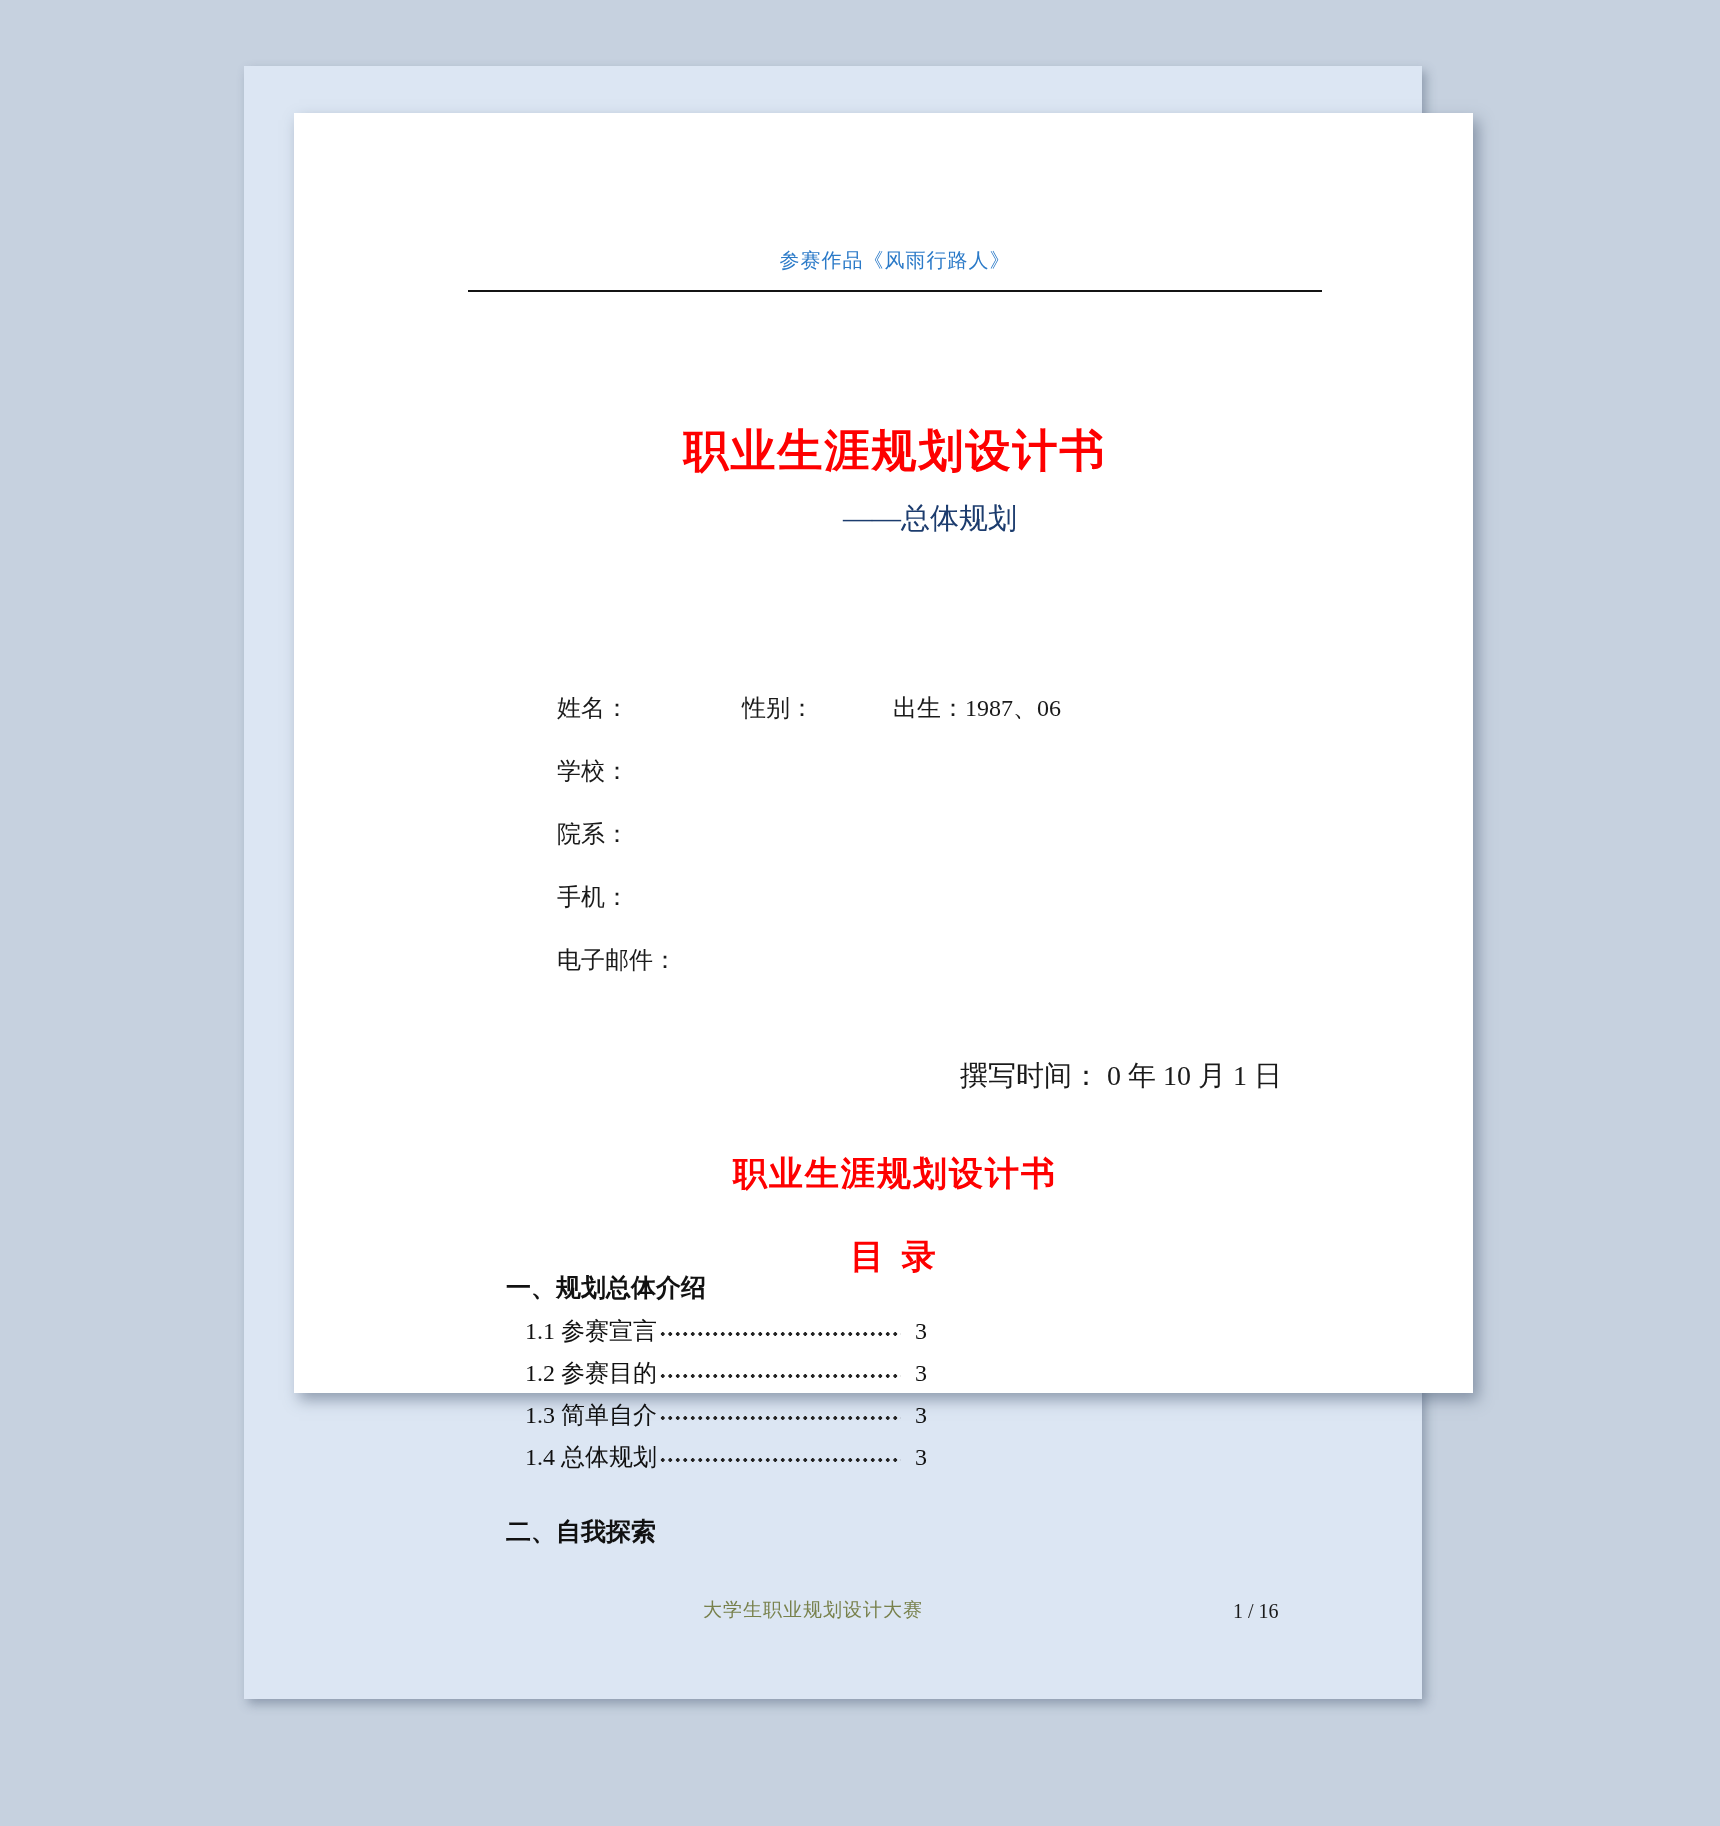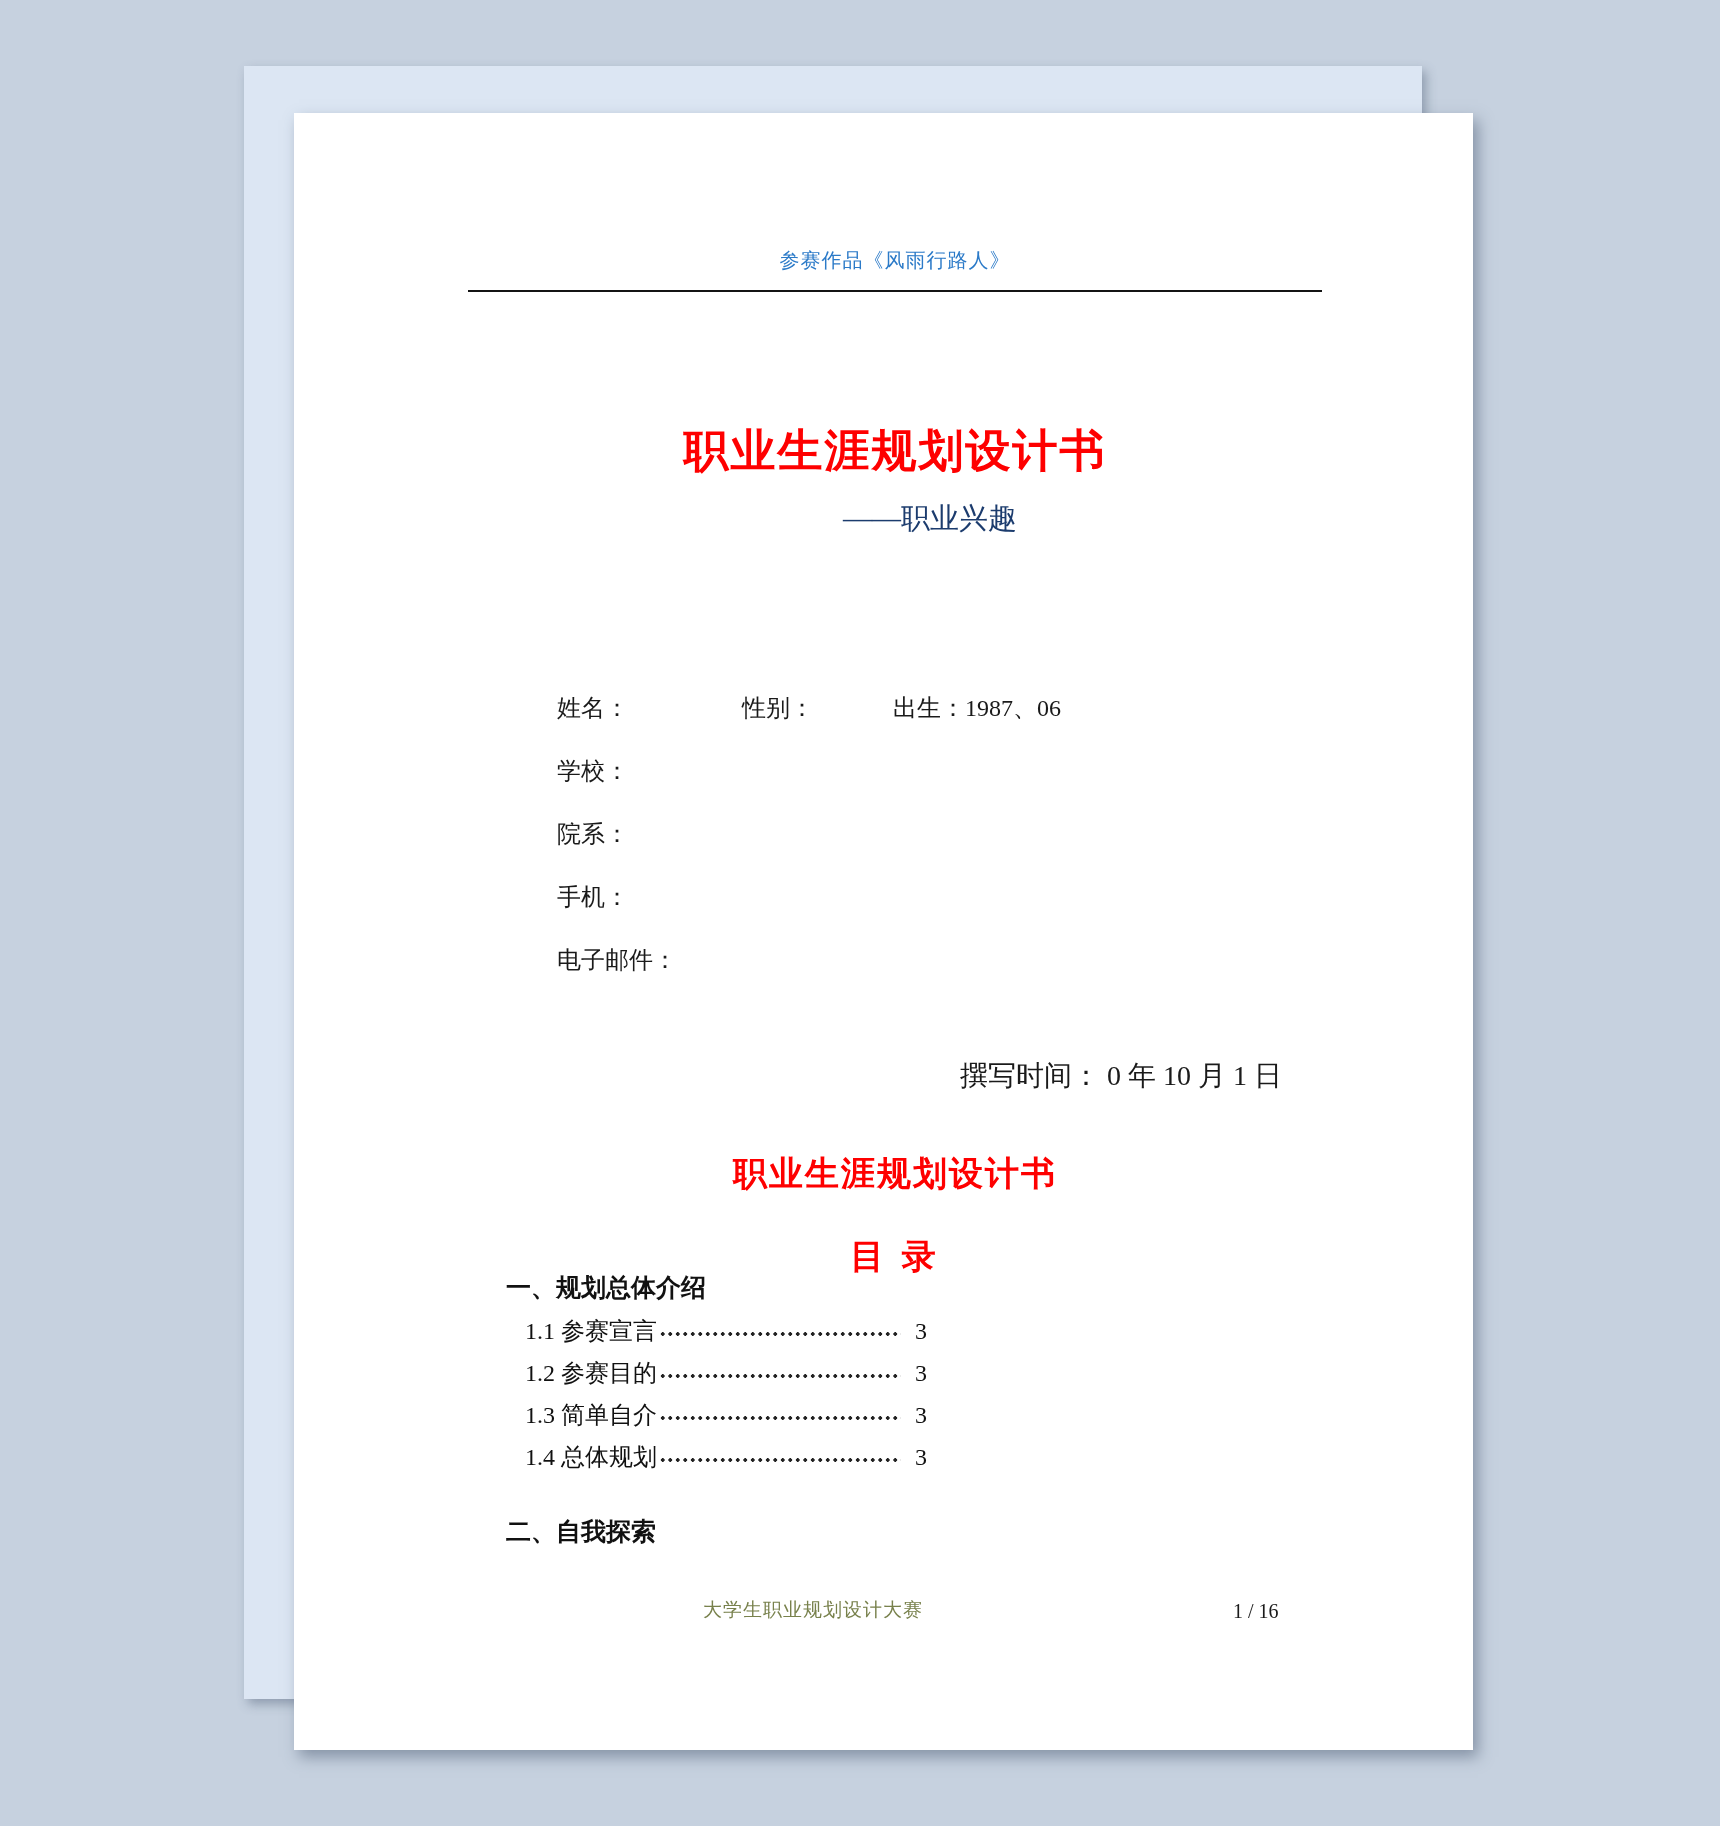--- a/index.html
+++ b/index.html
@@ -11,21 +11,21 @@
     font-family:"Liberation Serif","DejaVu Serif",serif;
   }
   .page-back{
     position:absolute;left:244px;top:66px;
     width:1178px;height:1633px;
     background:#dce6f3;
     box-shadow:4px 5px 10px rgba(75,90,115,0.45);
   }
   .page-front{
     position:absolute;left:294px;top:113px;
-    width:1179px;height:1637px;
+    width:1179px;height:1280px;
     background:#ffffff;
     box-shadow:5px 7px 14px rgba(70,85,110,0.50);
   }
   .abs{position:absolute;}
   .col-center{left:174px;width:854px;text-align:center;}
   .header-text{
     top:134px;
     font-size:20px;
     color:#2b7ac8;
     letter-spacing:1px;
@@ -102,21 +102,21 @@
 <body>
 
 <div class="page-back"></div>
 
 <div class="page-front">
 
   <div class="abs col-center header-text">参赛作品《风雨行路人》</div>
   <div class="abs header-rule"></div>
 
   <div class="abs col-center doc-title">职业生涯规划设计书</div>
-  <div class="abs doc-subtitle">——职业兴趣</div>
+  <div class="abs doc-subtitle">——总体规划</div>
 
   <div class="abs form-label" style="top:579px;left:263px;">姓名：</div>
   <div class="abs form-label" style="top:579px;left:448px;">性别：</div>
   <div class="abs form-label" style="top:579px;left:599px;">
     <span>出生：</span><span>1987、06</span>
   </div>
   <div class="abs form-label" style="top:642px;left:263px;">学校：</div>
   <div class="abs form-label" style="top:705px;left:263px;">院系：</div>
   <div class="abs form-label" style="top:768px;left:263px;">手机：</div>
   <div class="abs form-label" style="top:831px;left:263px;">电子邮件：</div>

